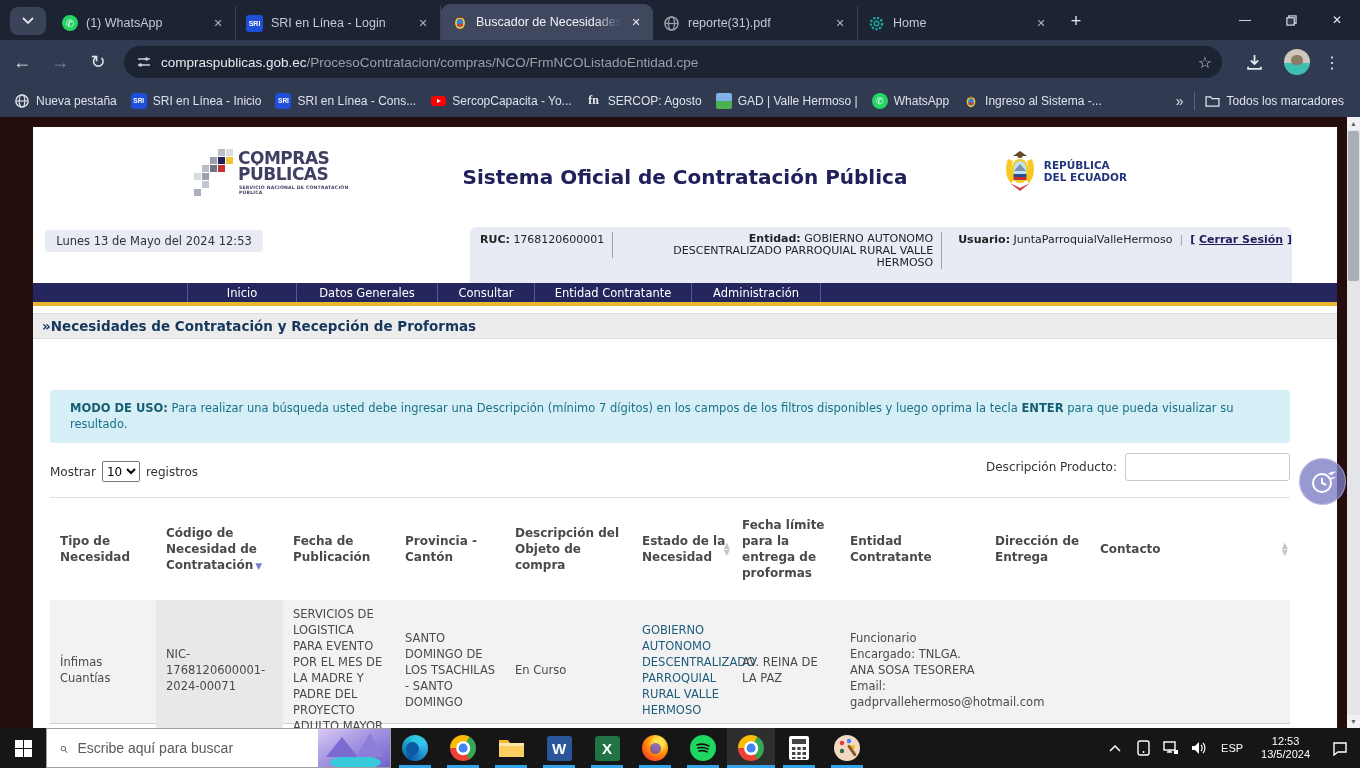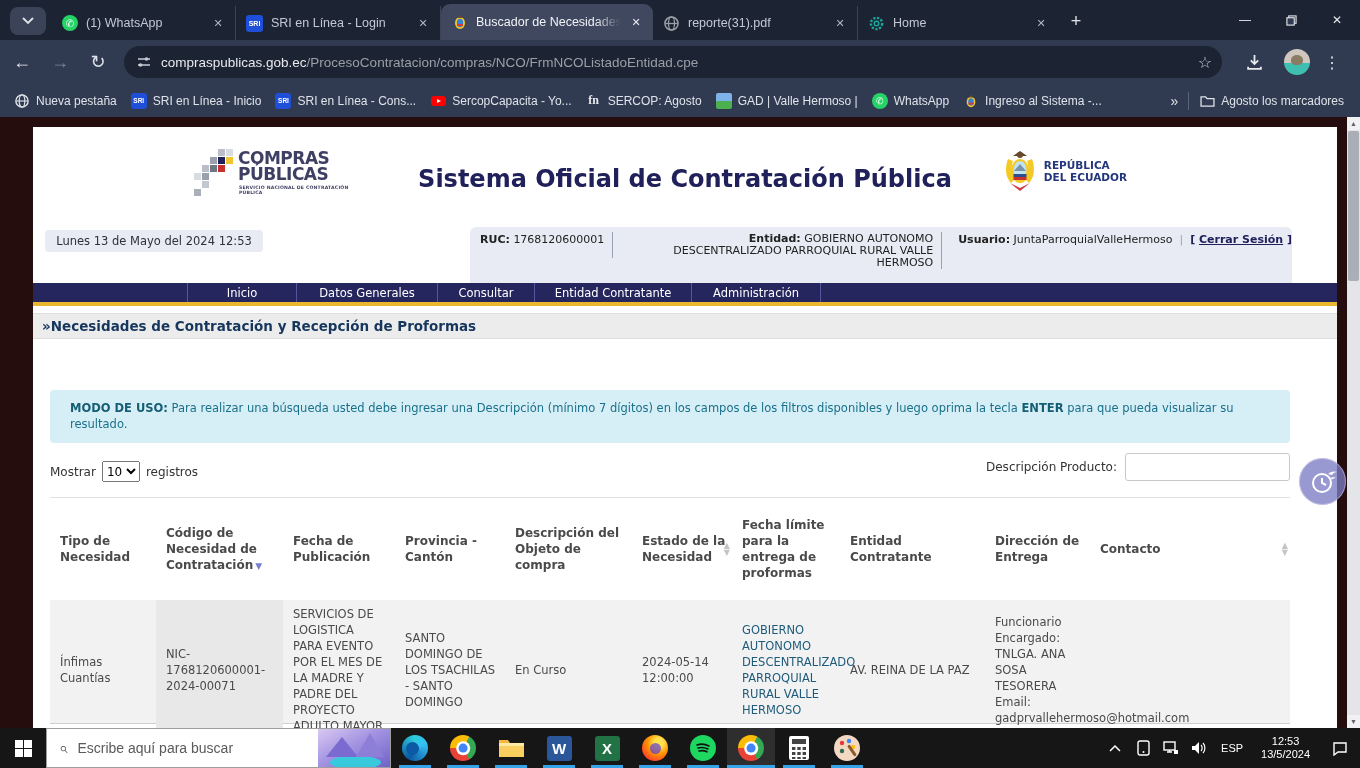--- a/index.html
+++ b/index.html
@@ -45,21 +45,21 @@
   .sb-btn { position:absolute; left:0; width:13px; height:13px; background:#f0f1f3; color:#5f6368; font-size:7px; display:flex; align-items:center; justify-content:center; }
   .sb-thumb { position:absolute; left:1px; top:14px; width:11px; height:150px; background:#a9aeb7; border-radius:2px; }
 
   
   .site-header { position:absolute; left:0; top:0; width:100%; height:95px; }
   .cp-logo { position:absolute; left:157px; top:20px; width:170px; height:58px; }
   .cp-mosaic { position:absolute; left:0; top:2px; width:46px; height:52px; }
   .cp-mosaic i { position:absolute; width:7px; height:7px; }
   .cp-text { position:absolute; left:48px; top:3px; color:#3f3f63; font-weight:bold; font-size:17px; line-height:16px; letter-spacing:-0.5px; }
   .cp-tagline { position:absolute; left:49px; top:38px; font-size:4.6px; color:#3f3f63; font-weight:bold; letter-spacing:0.2px; }
-  .main-title { position:absolute; left:0; top:38px; width:100%; text-align:center; font-size:24px; font-weight:bold; color:#20205a; }
+  .main-title { position:absolute; left:0; top:38px; width:100%; text-align:center; font-size:20px; font-weight:bold; color:#20205a; }
   .rep-logo { position:absolute; right:210px; top:22px; display:flex; align-items:center; }
   .rep-text { font-size:10.5px; font-weight:bold; color:#23357d; line-height:12px; margin-left:6px; }
 
   
   .datebox { position:absolute; left:12px; top:103px; width:218px; height:22px; background:#e9ebf4; border-radius:4px; font-size:11.5px; color:#30303a; display:flex; align-items:center; justify-content:center; font-weight:500; }
   .sessionbox { position:absolute; left:437px; top:100px; width:822px; height:63px; background:#e9ebf4; border-radius:6px; font-size:11px; color:#222; display:flex; }
   .sess-ruc { padding:6px 0 0 10px; white-space:nowrap; }
   .sess-pipe { width:1px; background:#9aa0b4; margin:5px 8px; }
   .sess-pipe.short { height:26px; }
   .sess-entidad { width:283px; text-align:right; padding-top:6px; line-height:12px; margin-left:auto; }
@@ -278,21 +278,21 @@
   </div>
   <div class="bm-right">
     <span style="font-size:14px">»</span>
     <span class="bm-sep"></span>
     <div class="bm" style="margin:0 16px 0 0">
       <span class="bico">
           <svg width="15" height="12" viewBox="0 0 16 13">
             <path d="M1 2h5l1.5 2H15v8H1z" fill="none" stroke="#dfe3ea" stroke-width="1.4"></path>
           </svg>
         </span>
-      <span>Agosto los marcadores</span>
+      <span>Todos los marcadores</span>
     </div>
   </div>
 </div>
 
 <div class="abs viewport">
   <div class="whitepage">
 
     <div class="site-header">
       <div class="cp-logo">
         <div class="cp-mosaic">
@@ -397,21 +397,20 @@
         <div class="th"><span>Contacto</span><span class="sort-both">▲<br>▼</span></div>
       </div>
       <div class="trow">
         <div class="td">Ínfimas Cuantías</div>
         <div class="td shaded">
             <span>NIC-1768120600001-2024-00071</span>
           </div>
         <div class="td">SERVICIOS DE LOGISTICA PARA EVENTO POR EL MES DE LA MADRE Y PADRE DEL PROYECTO ADULTO MAYOR</div>
         <div class="td">SANTO DOMINGO DE LOS TSACHILAS - SANTO DOMINGO</div>
         <div class="td">En Curso</div>
-        <div class="td">2024-05-14 12:00:00</div>
         <div class="td link">GOBIERNO AUTONOMO DESCENTRALIZADO PARROQUIAL RURAL VALLE HERMOSO</div>
         <div class="td">AV. REINA DE LA PAZ</div>
         <div class="td">
           <div>Funcionario Encargado: TNLGA. ANA SOSA TESORERA</div>
           <div>Email:</div>
           <div>gadprvallehermoso@hotmail.com</div>
         </div>
       </div>
     </div>
   </div>

